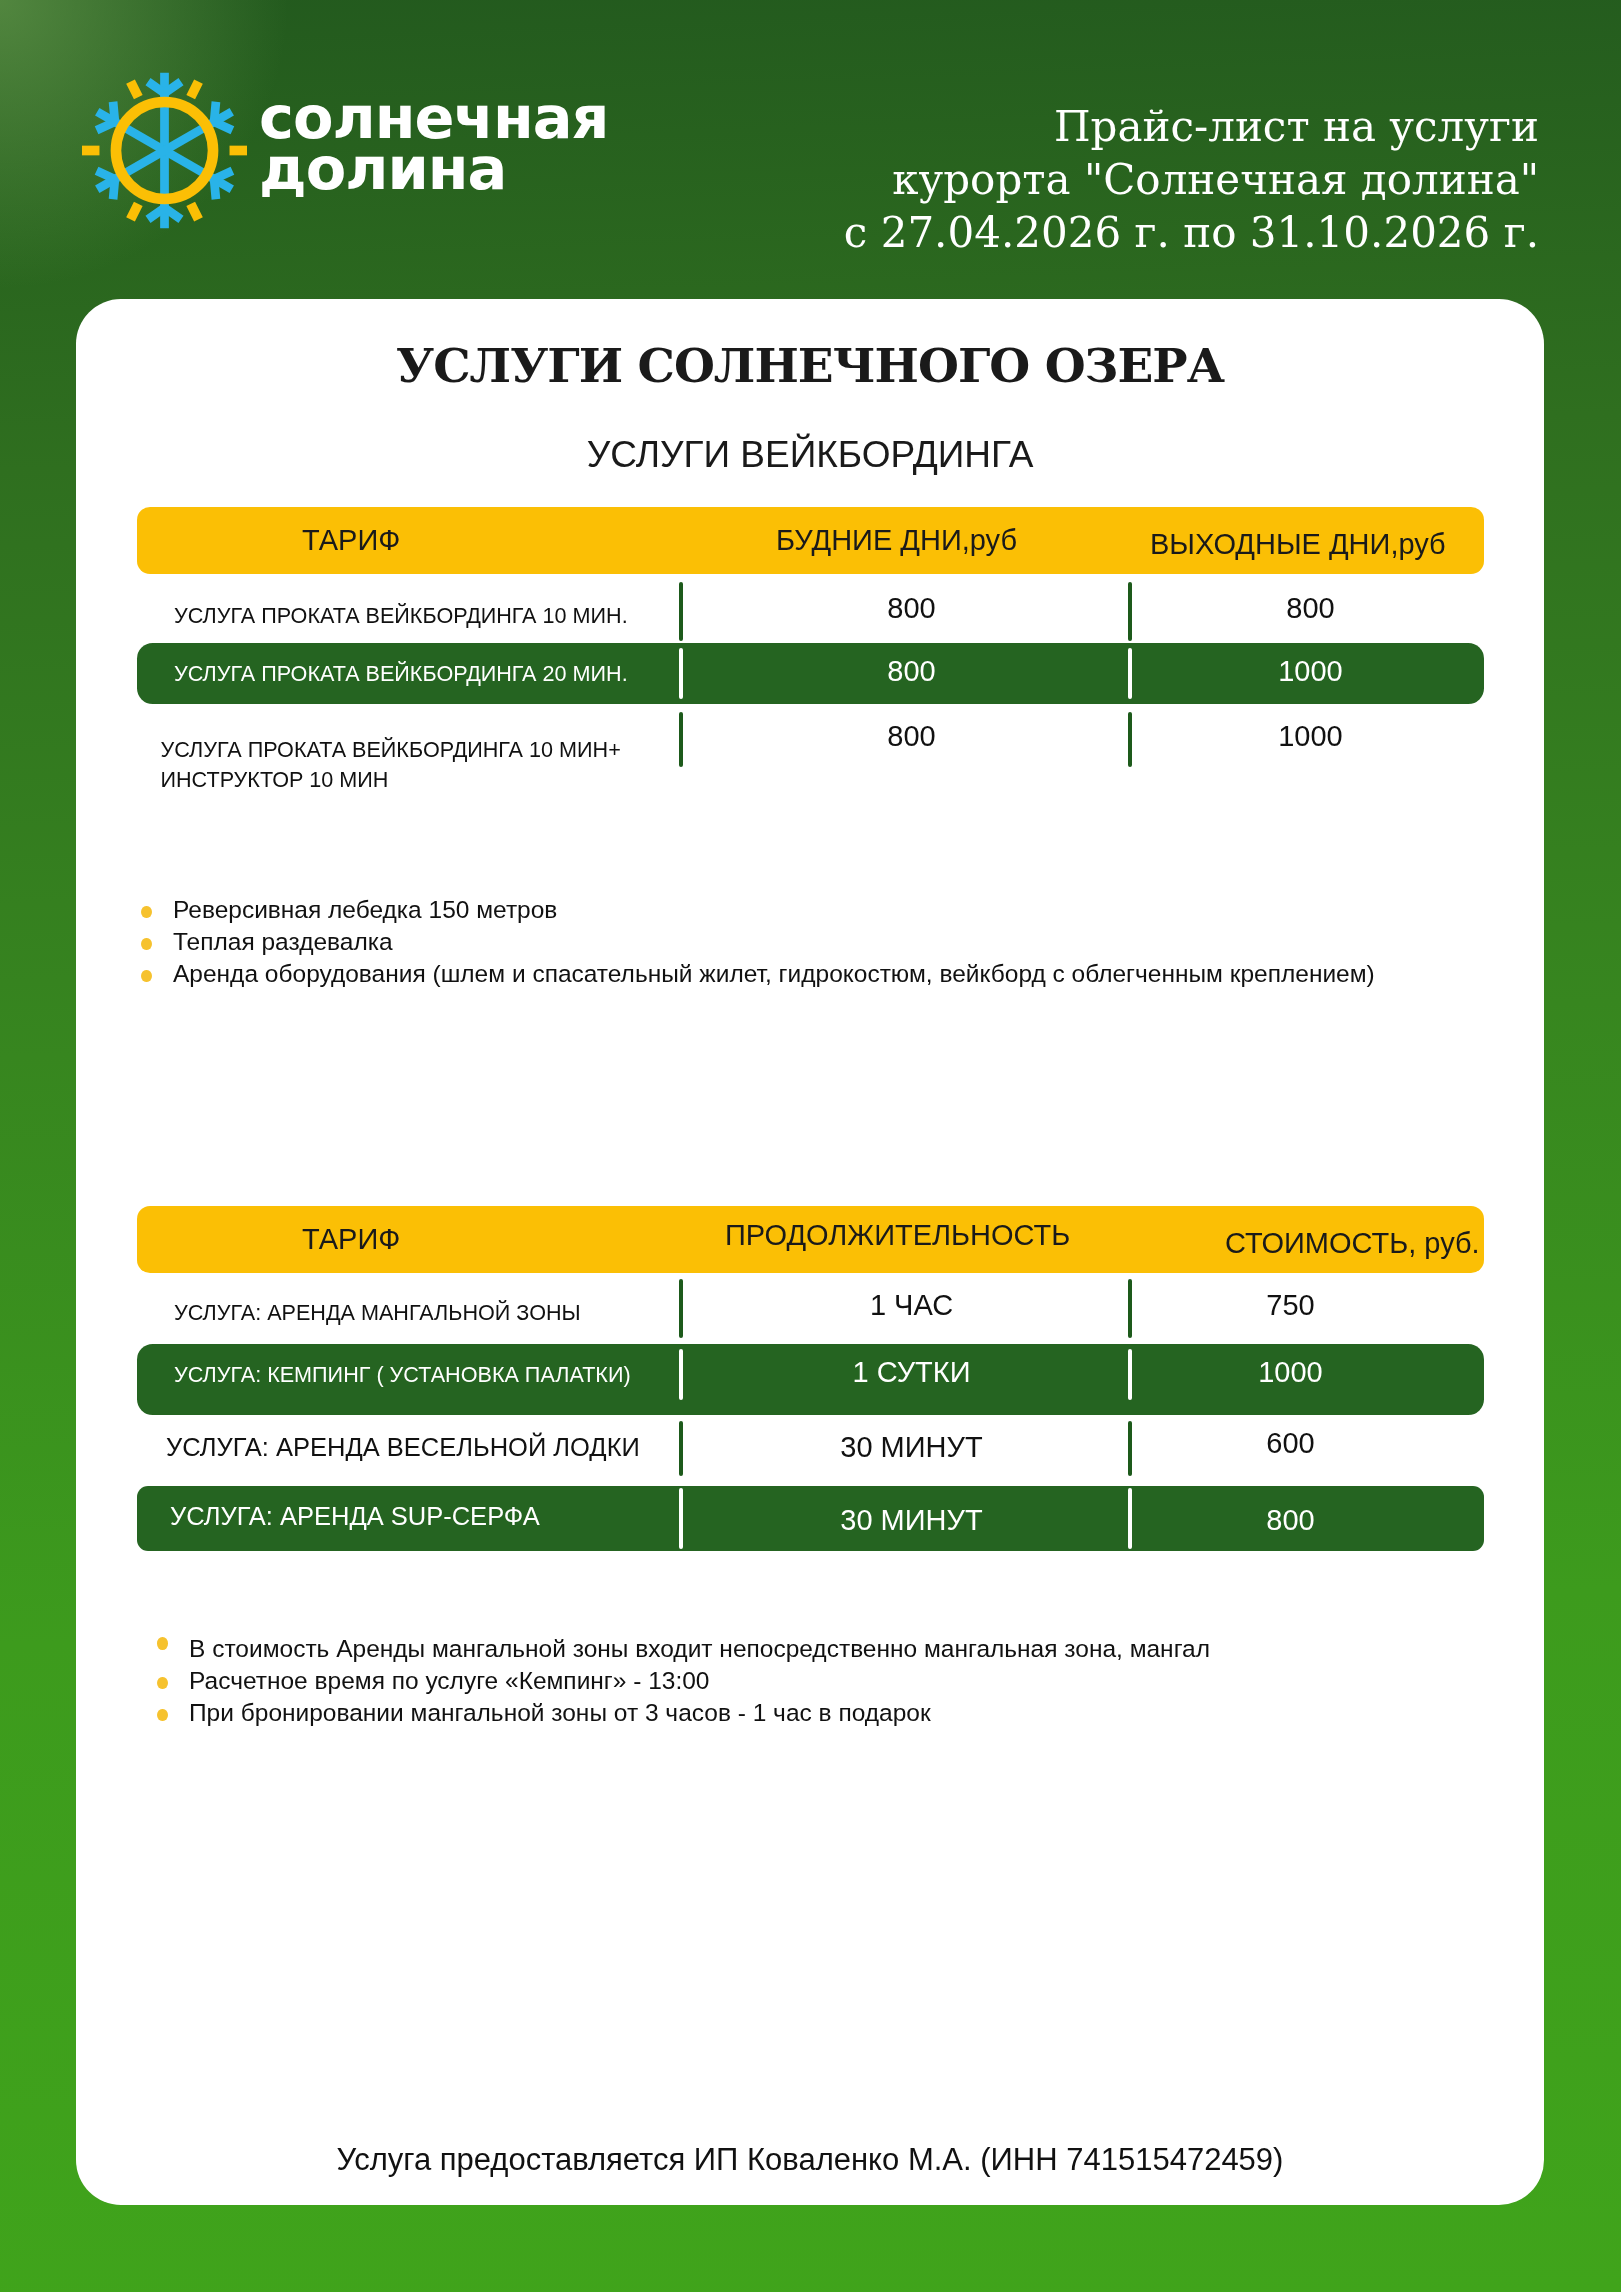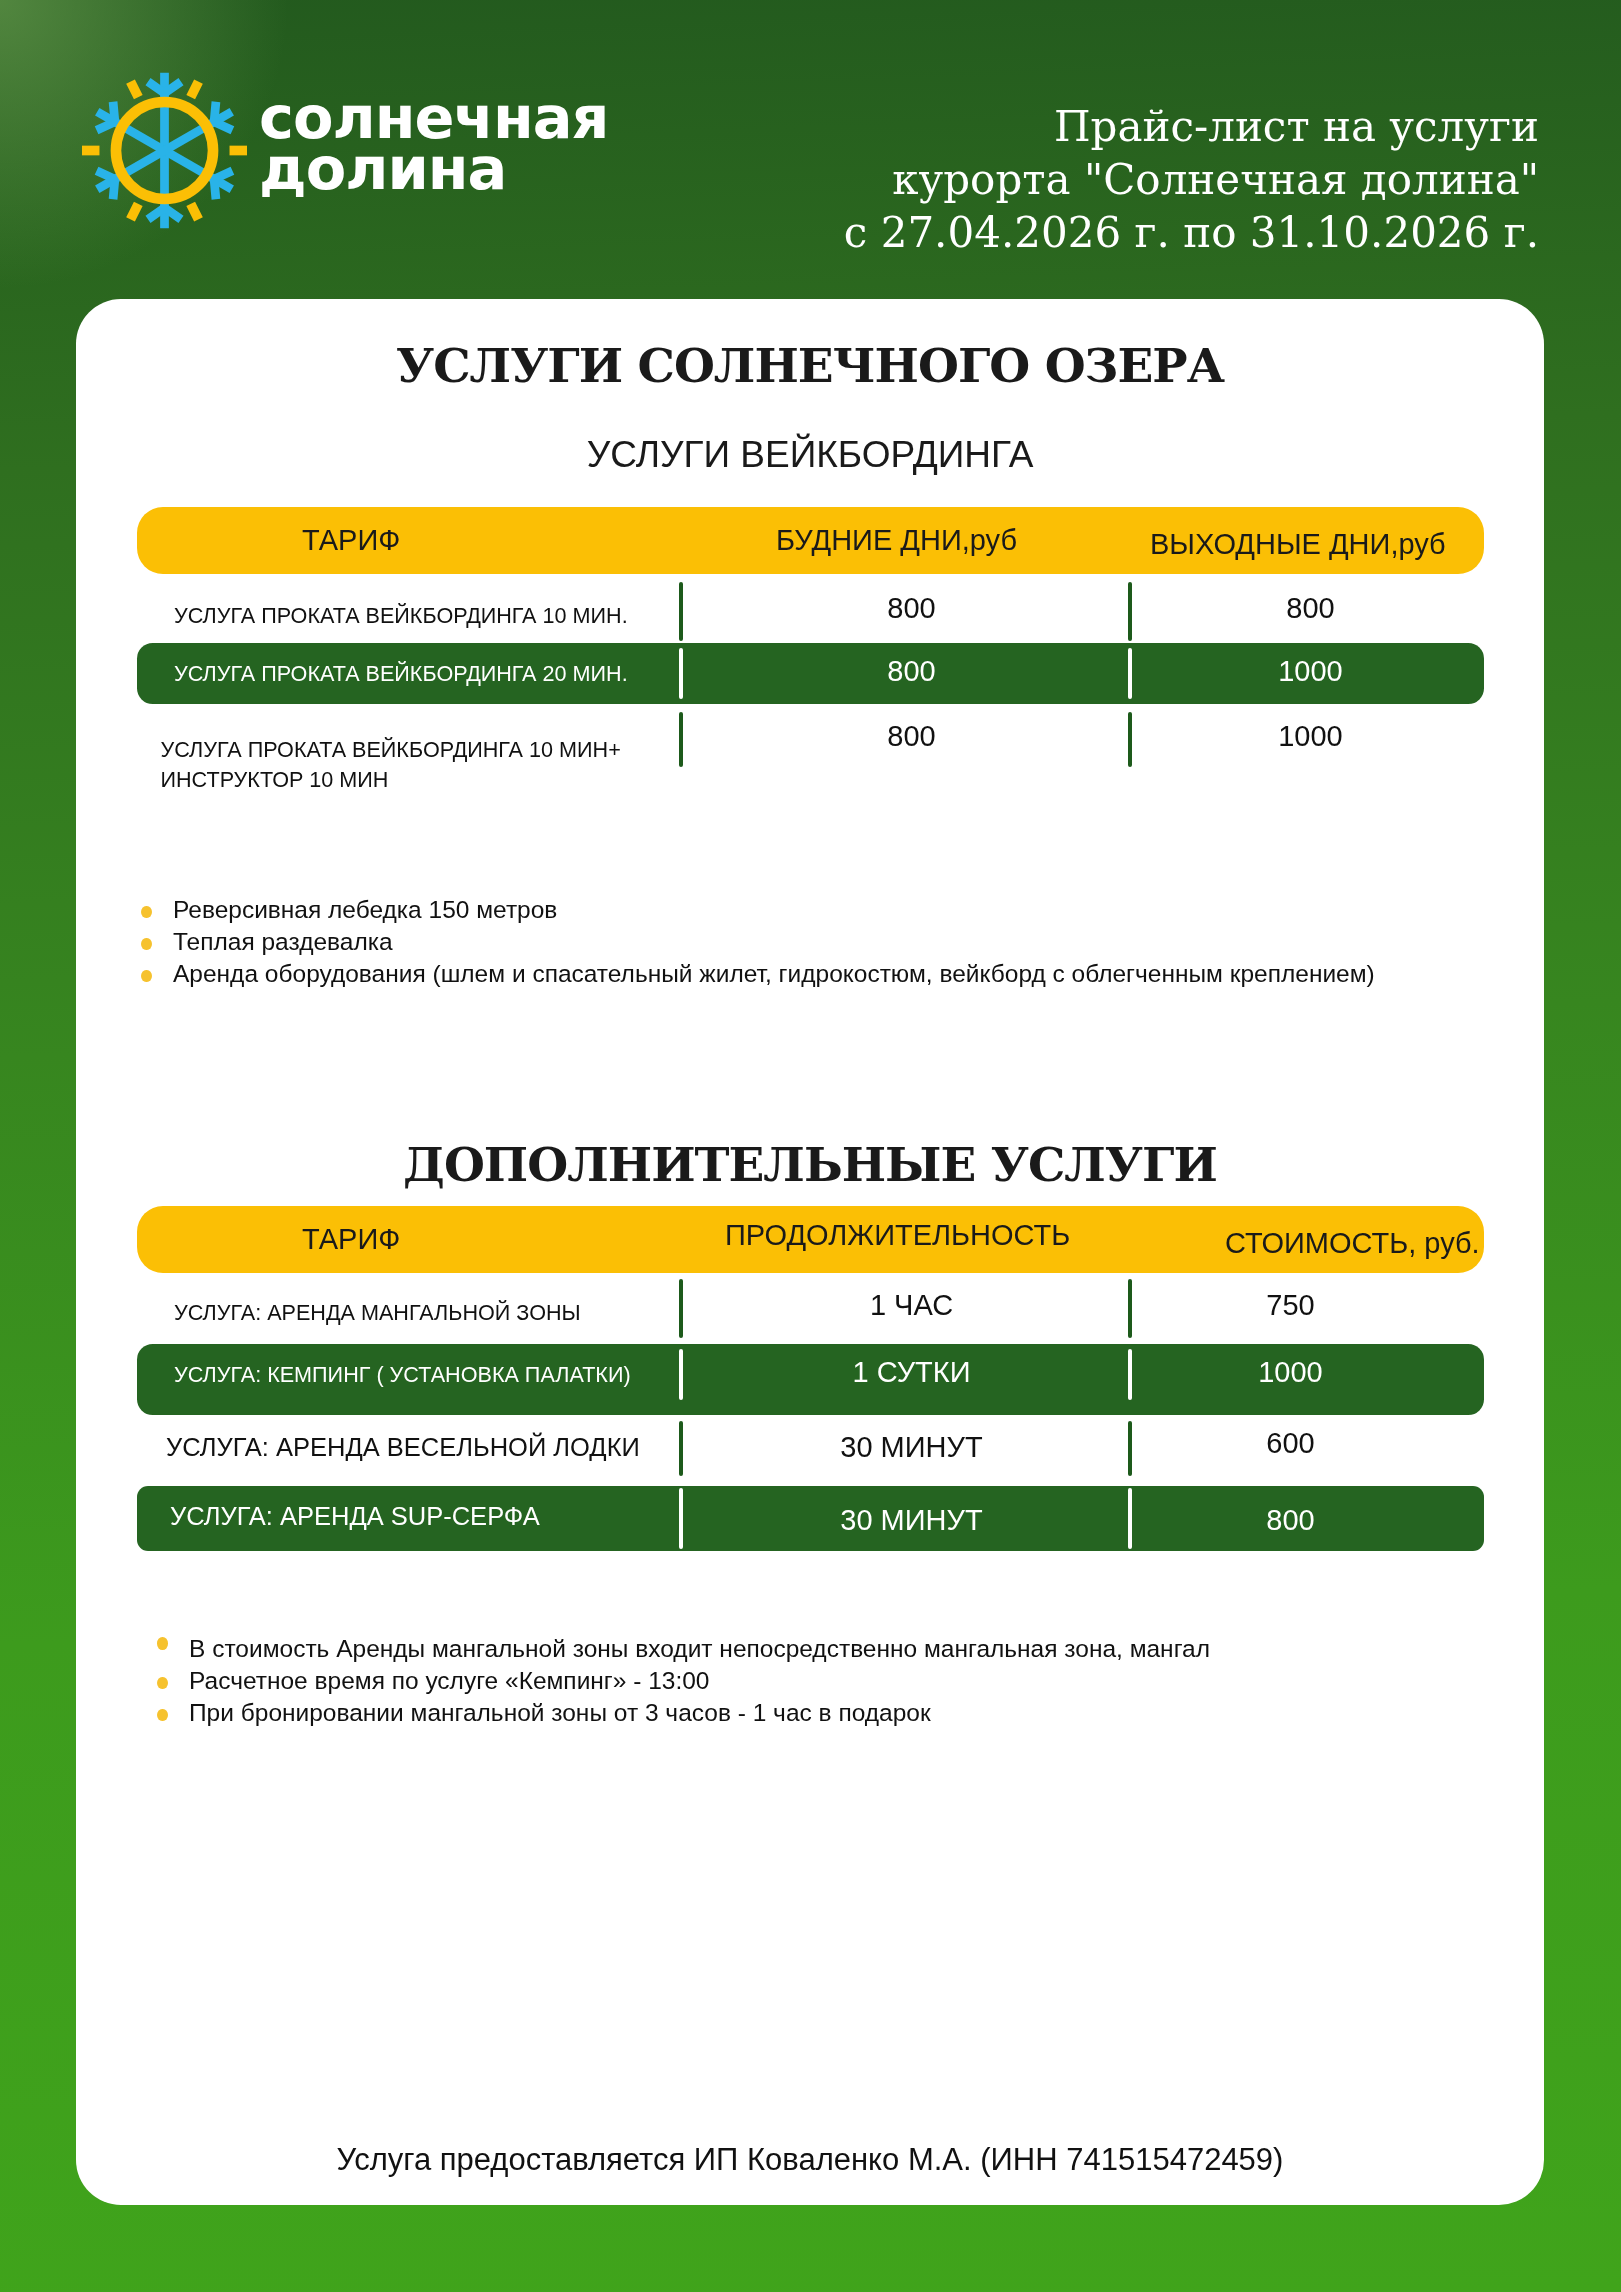--- a/index.html
+++ b/index.html
@@ -32,21 +32,21 @@
     position: absolute; left: 0; width: 100%; text-align: center;
     font-family: "DejaVu Serif", serif; font-weight: bold; color: #1a1a1a;
     font-size: 47px; letter-spacing: -1px;
   }
   .h2 {
     position: absolute; left: 0; width: 100%; text-align: center;
     font-family: "Liberation Sans", sans-serif; color: #1a1a1a; font-size: 37px;
   }
   .table { position: absolute; left: 61px; width: 1347px; }
   .thead {
-    position: relative; height: 67px; background: #fbbf05; border-radius: 26px;
+    position: relative; height: 67px; background: #fbbf05; border-radius: 13px;
     color: #1a1a1a; font-size: 29px;
   }
   .thead span { position: absolute; top: 0; line-height: 67px; white-space: nowrap; }
   .row { position: relative; color: #111; }
   .row.green { background: #256421; border-radius: 15.7px; color: #ffffff; }
   .row .c1 { position: absolute; white-space: nowrap; font-size: 21.6px; }
   .row .c2, .row .c3 { position: absolute; text-align: center; font-size: 29px; }
   .row .c2 { left: 549px; width: 451px; }
   .row .c3 { left: 1000px; width: 347px; }
   .vline { position: absolute; width: 3.9px; border-radius: 2px; background: #1d5a1b; }
@@ -143,21 +143,20 @@
       <span class="c3" style="top:15.7px;">1000</span>
     </div>
   </div>
 
   <ul class="bullets" style="left:97px; top:595px;">
     <li><span class="dot"></span><span>Реверсивная лебедка 150 метров</span></li>
     <li><span class="dot"></span><span>Теплая раздевалка</span></li>
     <li><span class="dot"></span><span>Аренда оборудования (шлем и спасательный жилет, гидрокостюм, вейкборд с облегченным креплением)</span></li>
   </ul>
 
-  <div class="h1" style="top:838px;">ДОПОЛНИТЕЛЬНЫЕ УСЛУГИ</div>
 
   <div class="table" style="top:907px;">
     <div class="thead">
       <span style="left:165px;">ТАРИФ</span>
       <span style="left:588px; top:-3.9px;">ПРОДОЛЖИТЕЛЬНОСТЬ</span>
       <span style="left:1088px; top:3.9px;">СТОИМОСТЬ, руб.</span>
     </div>
 
     <div class="row" style="height:69px; margin-top:2px;">
       <span class="c1" style="left:37px; top:24.5px;">УСЛУГА: АРЕНДА МАНГАЛЬНОЙ ЗОНЫ</span>

